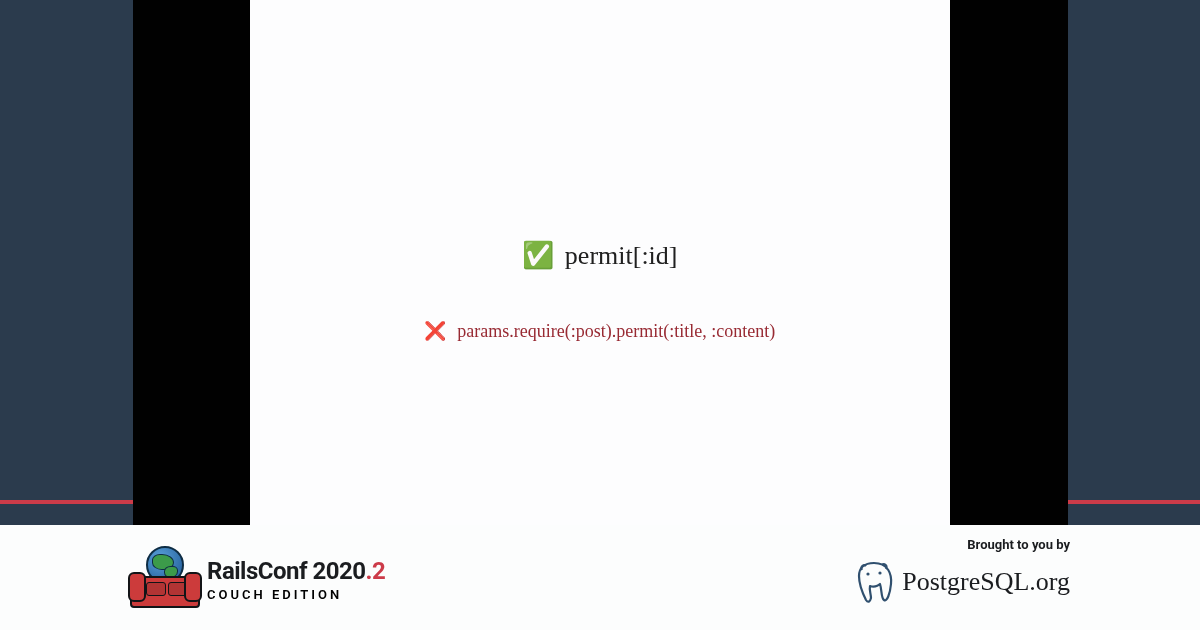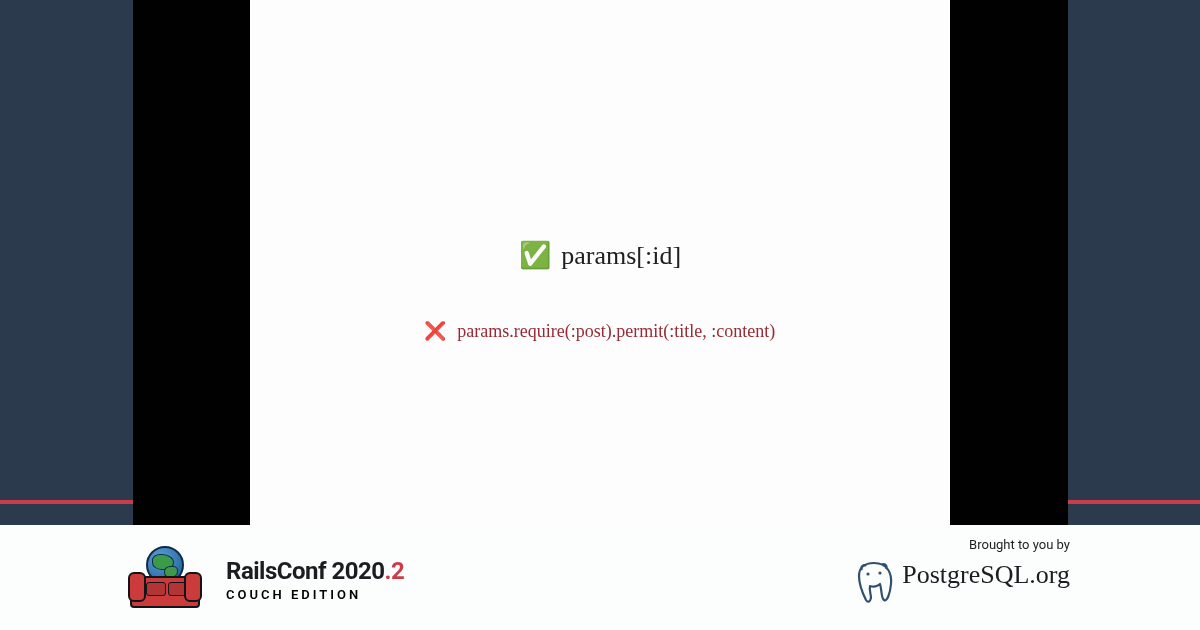--- a/index.html
+++ b/index.html
@@ -57,21 +57,21 @@
   .check { color: #2e9a3a; margin-right: 10px; font-family: "Apple Color Emoji","Segoe UI Emoji",sans-serif; }
   .cross { color: #cf2f2f; margin-right: 10px; font-weight: bold; font-family: Arial, sans-serif; }
   .footer {
     flex: 1;
     background: #fcfdfd;
     position: relative;
   }
   .conf-block {
     position: absolute;
     left: 130px; top: 25px;
-    display: flex; align-items: center; gap: 26px;
+    display: flex; align-items: center; gap: 7px;
   }
   .conf-logo {
     width: 70px; height: 58px; position: relative;
   }
   .globe {
     width: 38px; height: 38px; border-radius: 50%;
     background: radial-gradient(circle at 35% 30%, #5aa0d8 0%, #2e6ca8 70%);
     border: 2px solid #0e2d44;
     position: absolute; top: -4px; left: 16px;
     overflow: hidden;
@@ -113,25 +113,25 @@
   .conf-text .sub {
     font-size: 13px; letter-spacing: 3px; color: #000000; font-weight:600;
     margin-top: 2px;
   }
   .sponsor-block {
     position: absolute;
     right: 130px; top: 12px;
     text-align: right;
   }
   .sponsor-block .brought {
-    font-size: 13px; color: #1b1d20; font-weight: 400;
+    font-size: 13px; color: #1b1d20; font-weight: 700;
     margin-bottom: 8px;
   }
   .sponsor {
-    display: flex; align-items: flex-start; gap: 8px; justify-content: flex-end;
+    display: flex; align-items: center; gap: 8px; justify-content: flex-end;
   }
   .sponsor-name {
     font-size: 26px; color: #1b1d20;
     font-family: Georgia, "Times New Roman", serif;
   }
   .pg-logo {
     width: 40px; height: 44px; position: relative;
   }
 </style>
 </head>
@@ -139,21 +139,21 @@
 
 <div class="page">
 
   <div class="stage-wrap">
     <div class="red-stripe"></div>
 
     <div class="video-frame">
       <div class="slide">
 
         <div class="line1">
-          <span class="check">✅</span><span>params[:id]</span>
+          <span class="check">✅</span><span>permit[:id]</span>
         </div>
 
         <div class="line2">
           <span class="cross">❌</span><span>params.require(:post).permit(:title, :content)</span>
         </div>
 
       </div>
     </div>
   </div>
 

